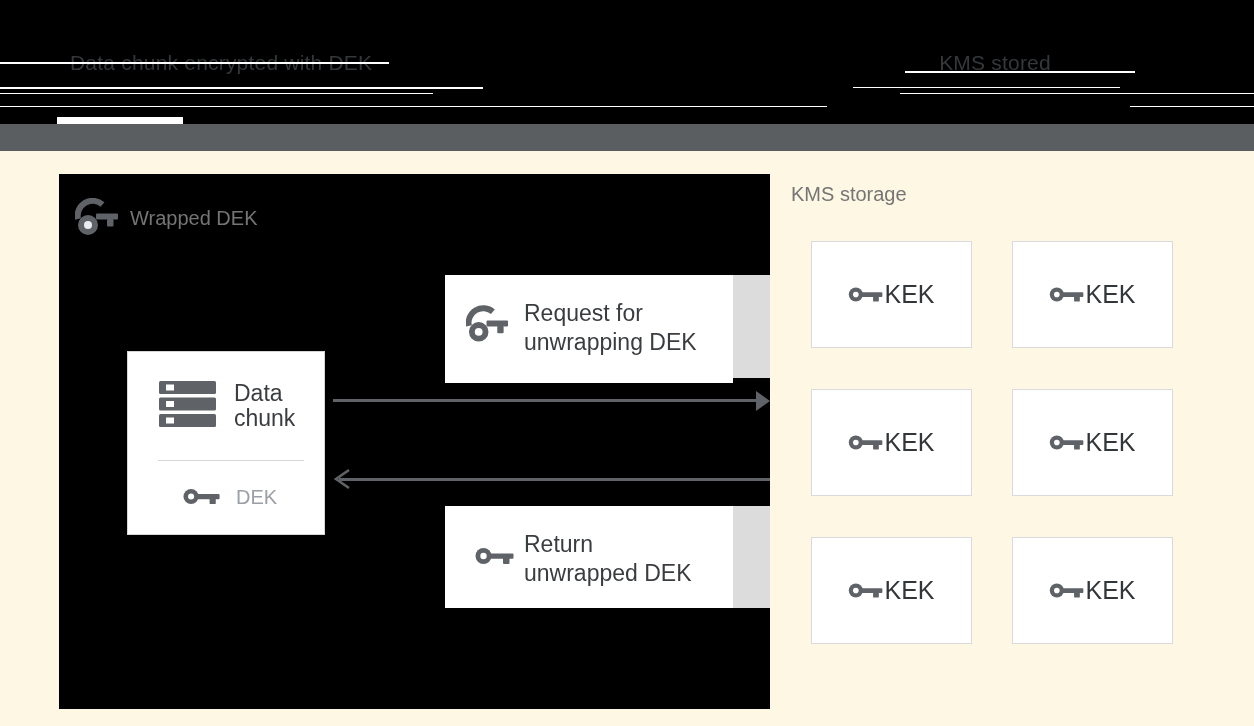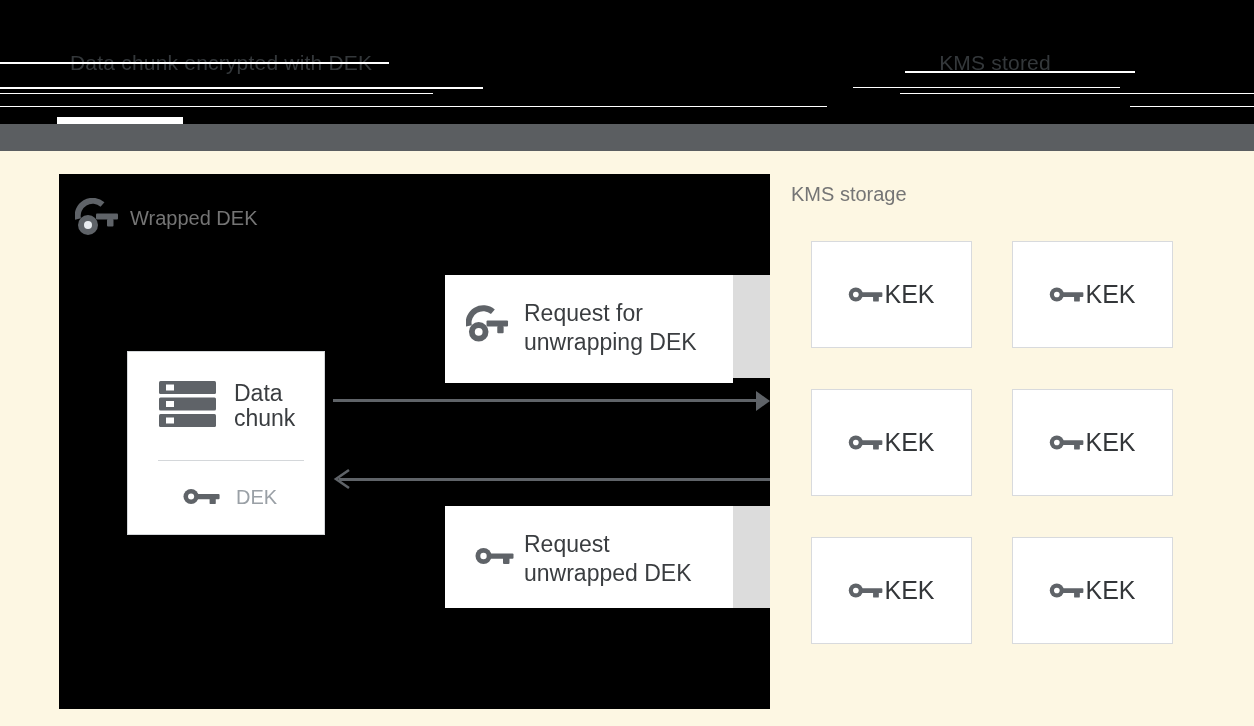--- a/index.html
+++ b/index.html
@@ -159,21 +159,21 @@
       <div class="white-box return-box">
         <span class="msg-icon-key">
           <svg width="40" height="26" viewBox="0 0 40 26">
             <circle cx="8.5" cy="13" r="8" fill="#5f6368"></circle>
             <circle cx="8.5" cy="13" r="3.2" fill="#fff"></circle>
             <rect x="15" y="10.4" width="23.5" height="5.4" rx="1" fill="#5f6368"></rect>
             <rect x="28" y="14" width="6.5" height="7" rx="1" fill="#5f6368"></rect>
           </svg>
         </span>
         <div class="msg-text">
-          <div>Request</div>
+          <div>Return</div>
           <div>unwrapped DEK</div>
         </div>
       </div>
 
       <div class="arrow-line line-request"></div>
       <div class="arrow-head-right"></div>
       <div class="arrow-line line-return"></div>
       <span class="arrow-head-left">
         <svg width="18" height="22" viewBox="0 0 18 22">
           <path d="M 16 2 L 3 11 L 16 20" fill="none" stroke="#5f6368" stroke-width="2.6"></path>

